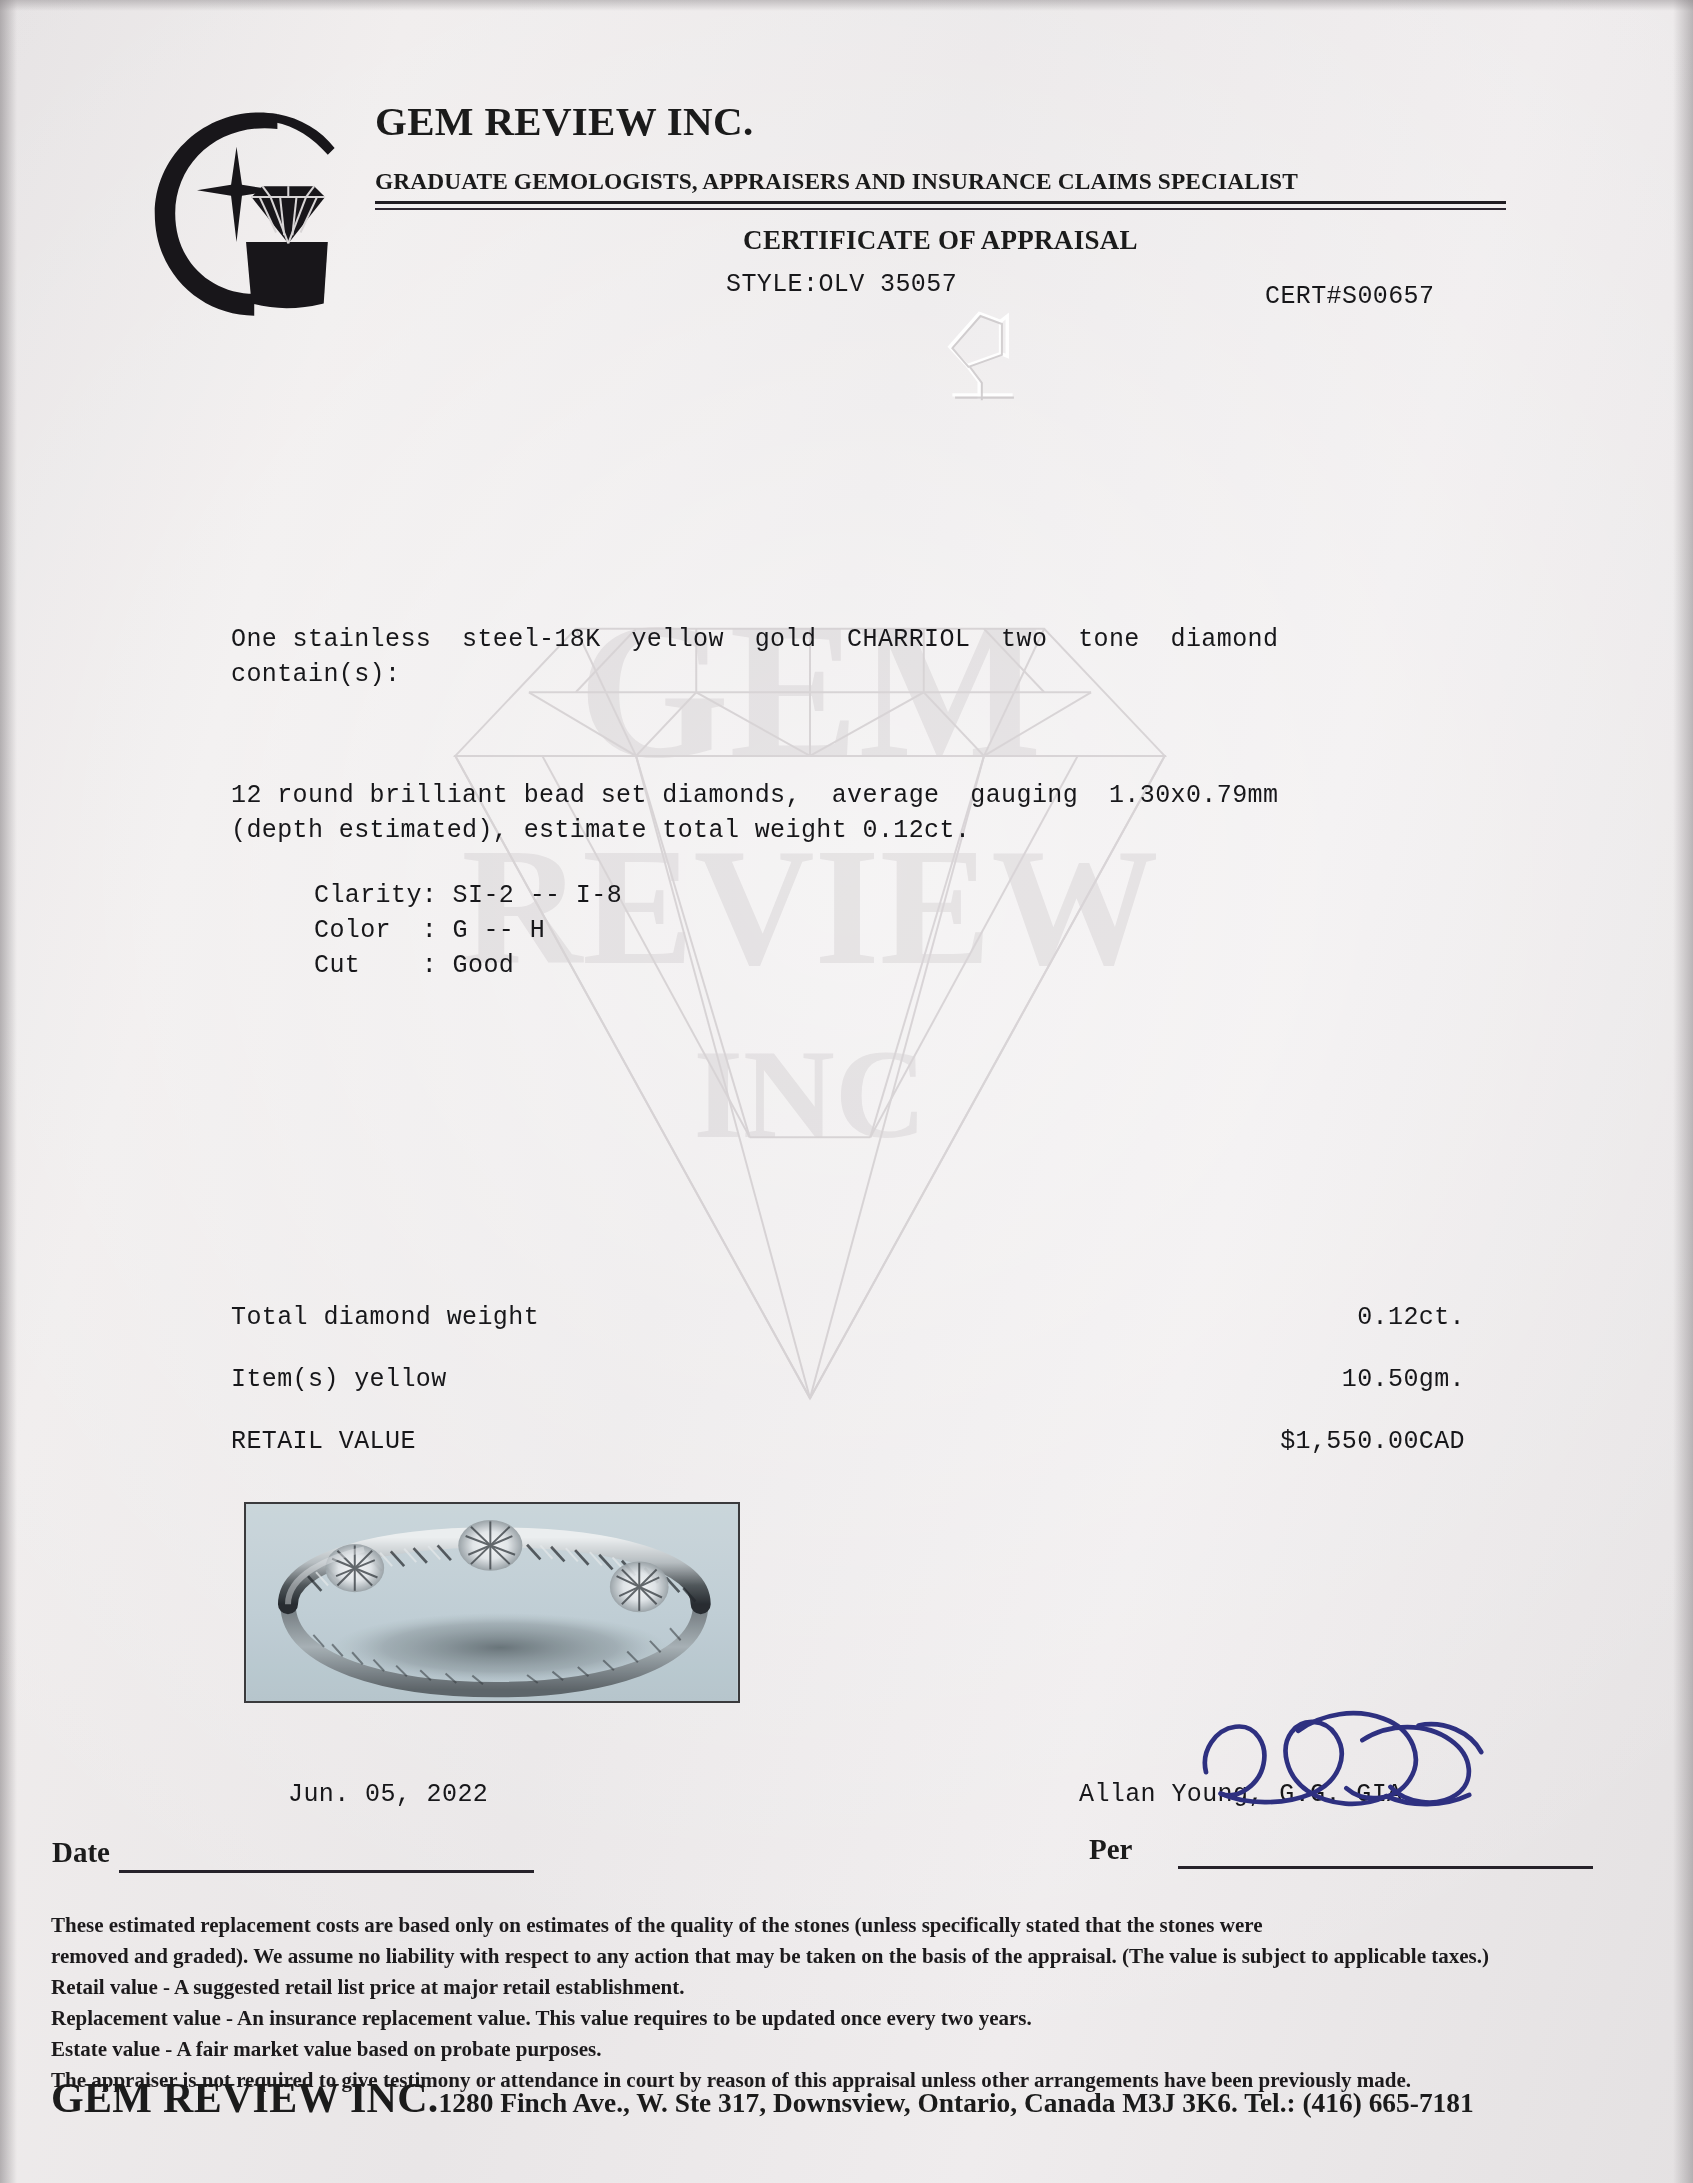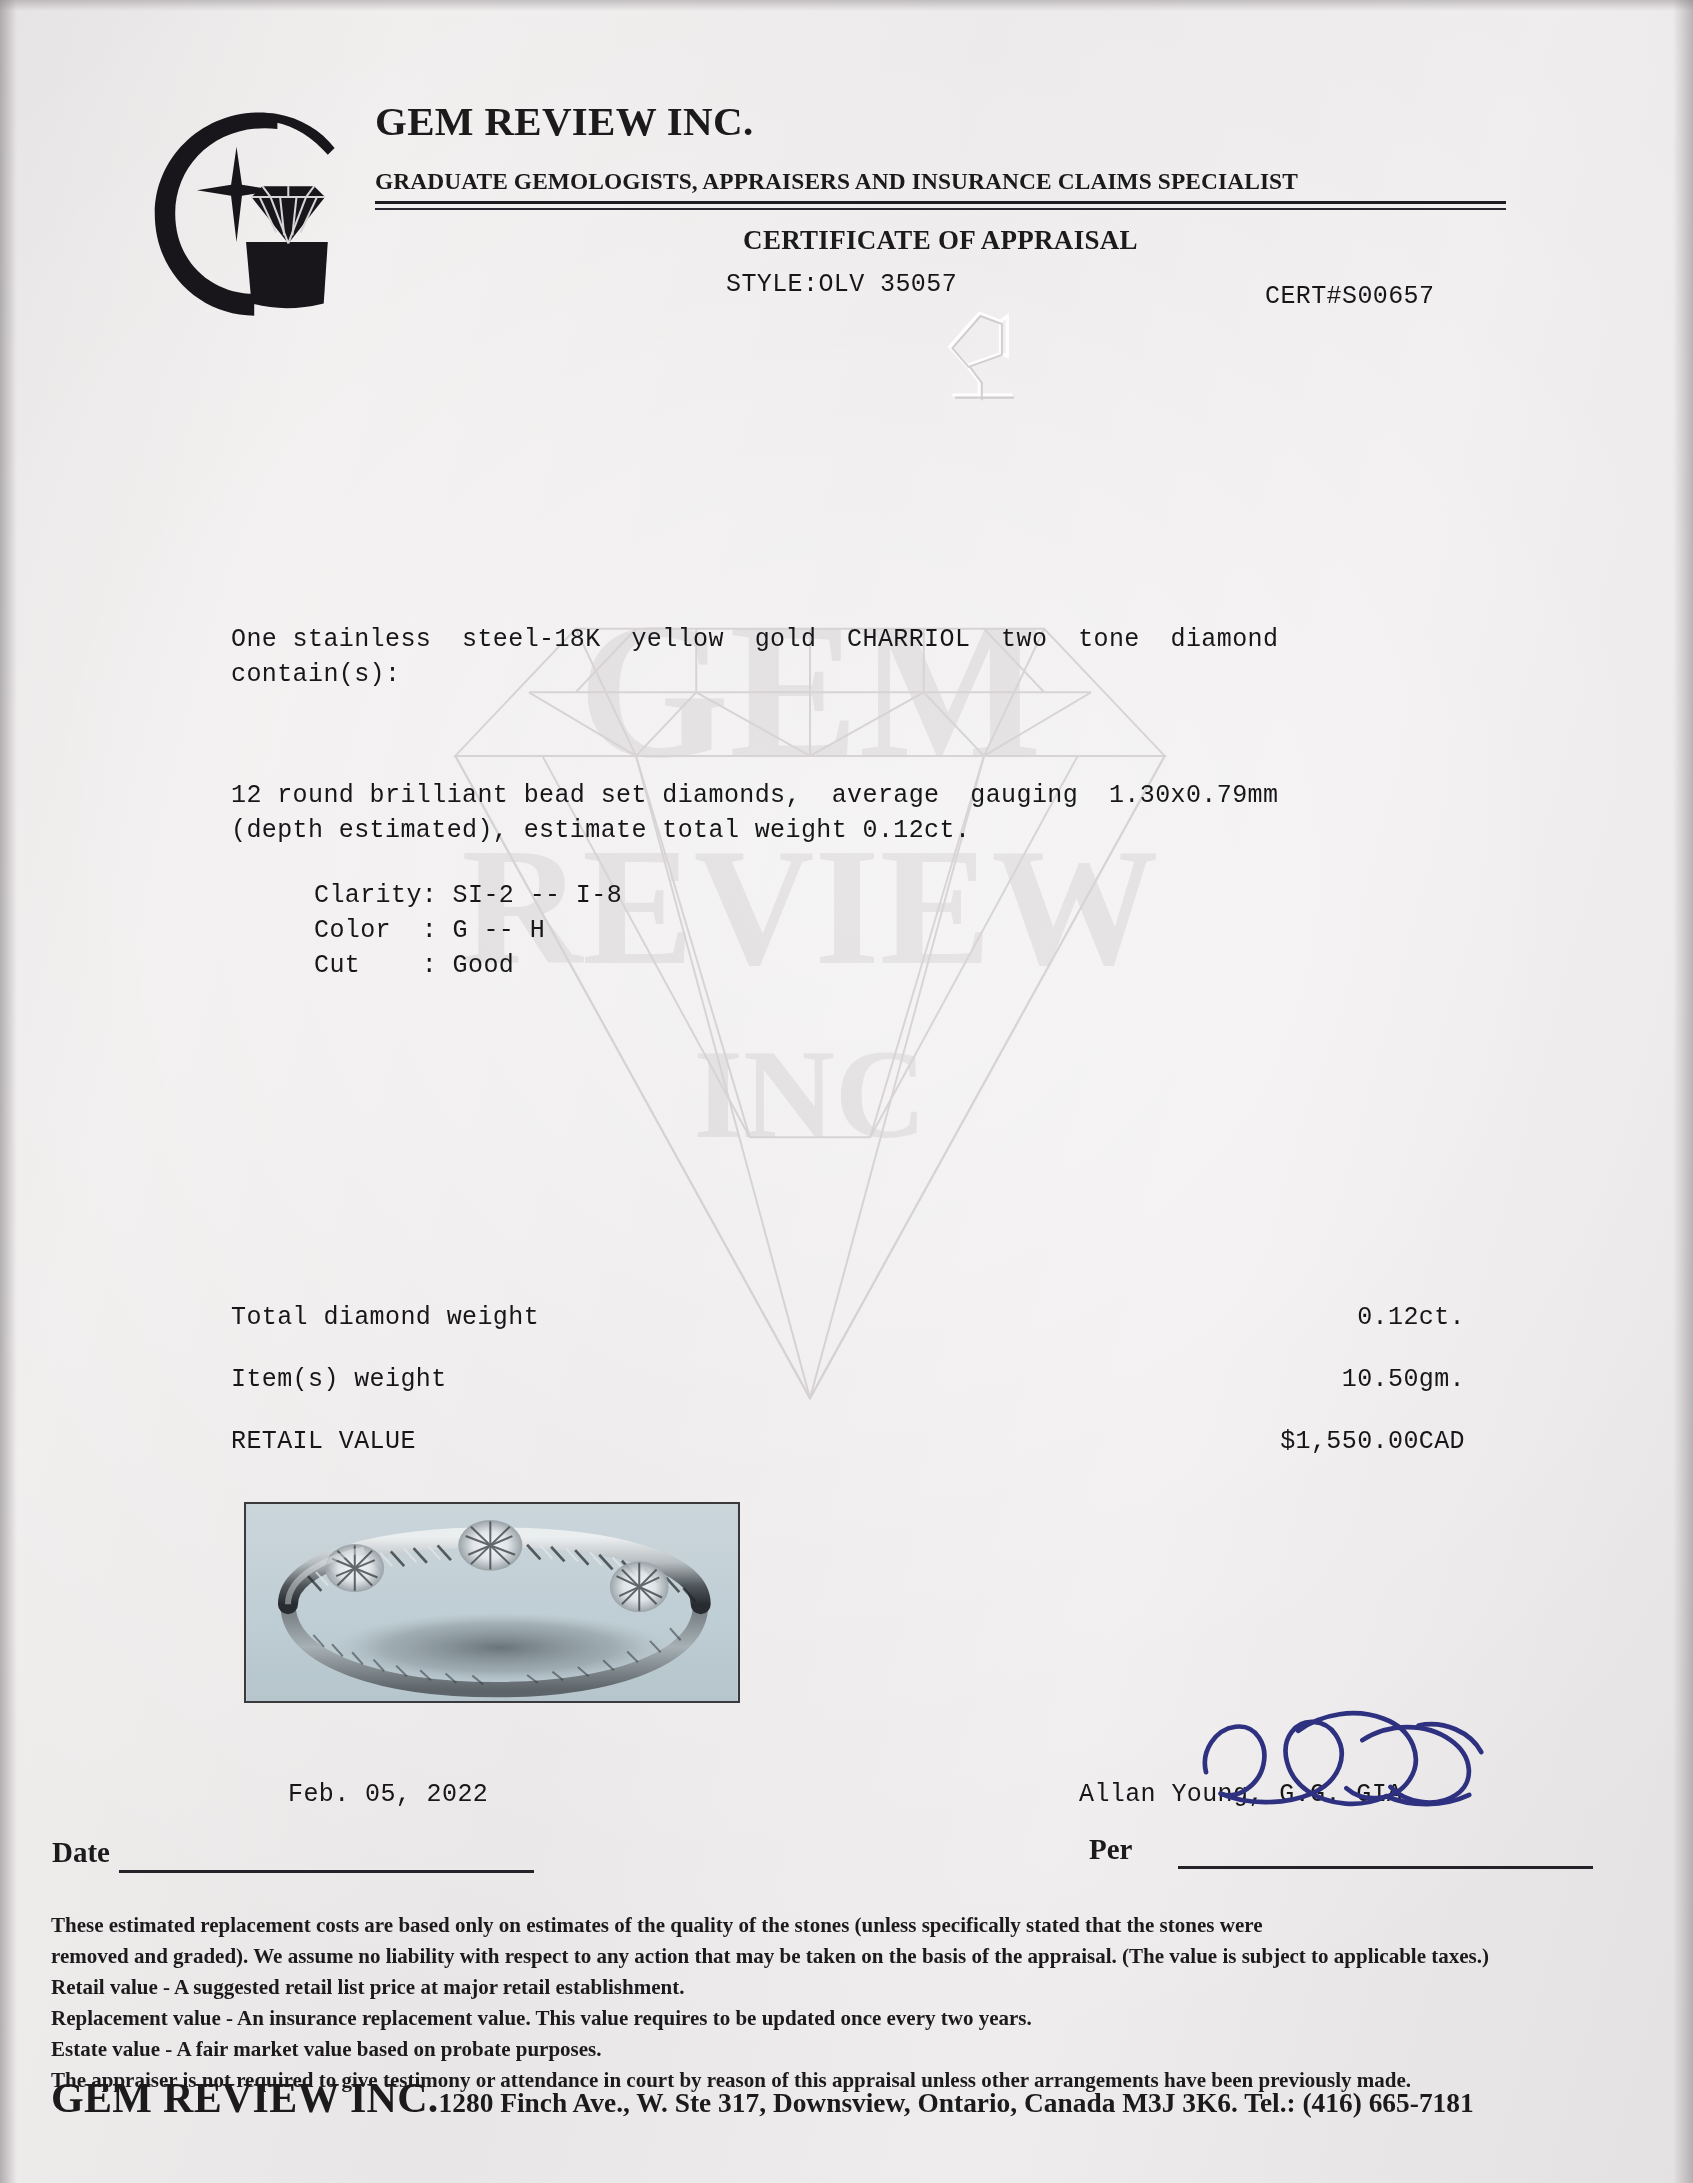--- a/index.html
+++ b/index.html
@@ -394,21 +394,21 @@
     <div class="tw">Color  : G -- H</div>
     <div class="tw">Cut    : Good</div>
   </div>
 
   <div id="totals">
     <div class="total-row">
       <span class="tw total-label">Total diamond weight</span>
       <span class="tw total-value">0.12ct.</span>
     </div>
     <div class="total-row">
-      <span class="tw total-label">Item(s) weight</span>
+      <span class="tw total-label">Item(s) yellow</span>
       <span class="tw total-value">10.50gm.</span>
     </div>
     <div class="total-row">
       <span class="tw total-label">RETAIL VALUE</span>
       <span class="tw total-value">$1,550.00CAD</span>
     </div>
   </div>
 
   <div id="photo-frame">
     <svg viewBox="0 0 735 295" width="492" height="197">
@@ -529,21 +529,21 @@
           <line x1="614" y1="98" x2="562" y2="150"></line>
         </g>
       </g>
 
       <path d="M62,150 C62,108 120,80 176,68" fill="none" stroke="#eceef0" stroke-width="9" opacity="0.45"></path>
 
       <rect x="0" y="0" width="735" height="295" fill="#8fa0a8" opacity="0.06"></rect>
     </svg>
   </div>
 
-  <div id="date-value" class="tw">Feb. 05, 2022</div>
+  <div id="date-value" class="tw">Jun. 05, 2022</div>
   <div id="appraiser-name" class="tw">Allan Young, G.G. GIA</div>
 
   <svg id="signature" viewBox="0 0 440 210">
     <g fill="none" stroke="#2e3080" stroke-width="7" stroke-linecap="round">
       <path d="M12,118 C4,86 26,54 56,50 C88,46 104,78 98,106 C92,136 60,160 34,150"></path>
       <path d="M34,150 C70,166 128,168 170,150 C212,132 226,92 206,62 C190,38 156,36 140,58 C122,82 132,124 164,146 C196,168 244,172 282,154"></path>
       <path d="M150,56 C186,30 236,22 278,38 C322,54 338,98 316,130 C296,160 250,166 222,142"></path>
       <path d="M246,70 C286,44 342,44 378,70 C412,94 414,134 386,152 C356,172 310,164 288,140"></path>
       <path d="M330,48 C368,40 408,58 424,88"></path>
       <path d="M282,154 C318,170 368,170 406,152"></path>

